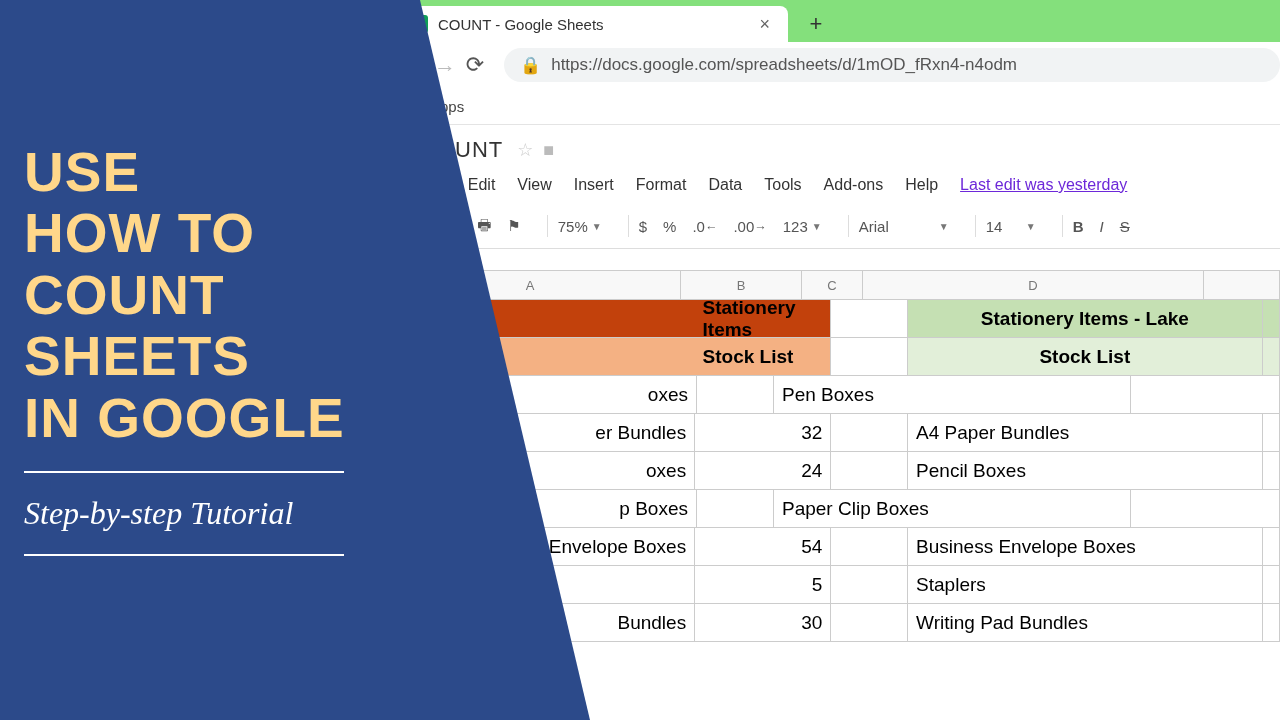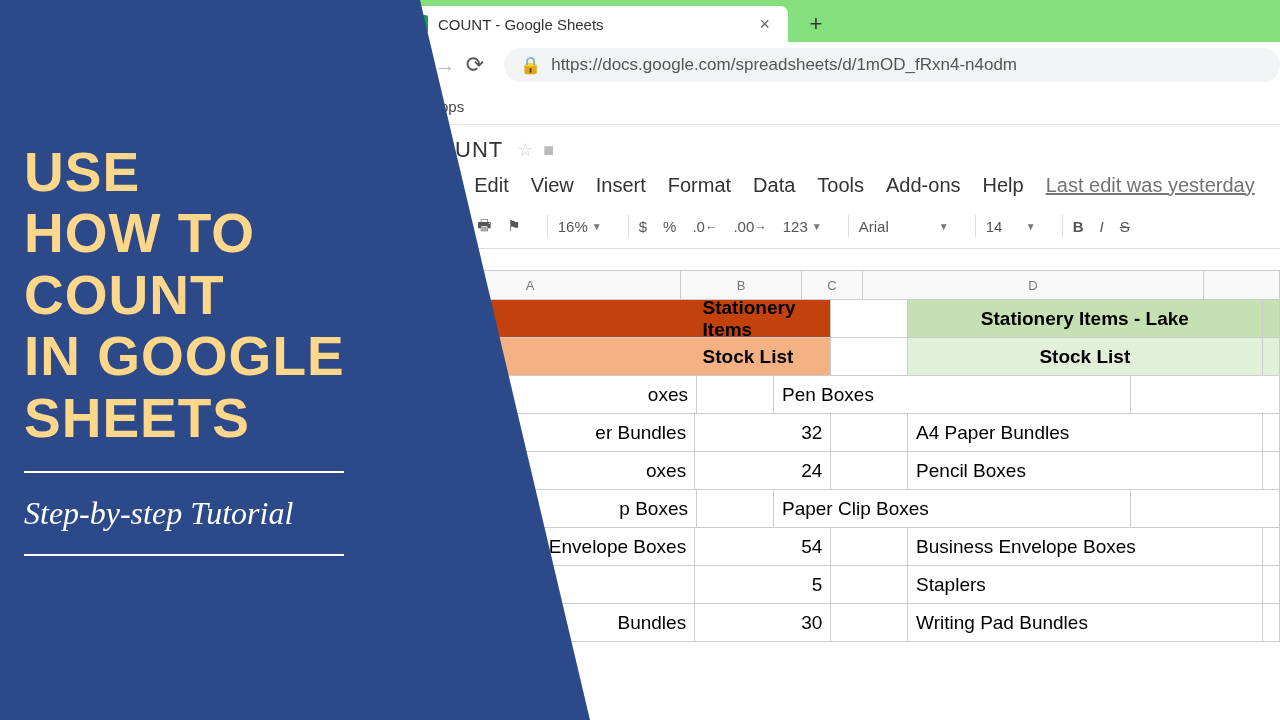--- a/index.html
+++ b/index.html
@@ -17,23 +17,23 @@
   .lock{margin-right:10px;color:#6a6a6a;}
   .bookrow{position:absolute;left:380px;top:88px;right:0;height:36px;background:#fff;display:flex;align-items:center;padding-left:24px;border-bottom:1px solid #e4e4e4;font-size:15px;color:#444;}
   .bookrow .appsicon{width:16px;height:16px;margin-right:10px;display:inline-block;position:relative;}
   .appsicon::before{content:"";position:absolute;inset:0;background:radial-gradient(circle at 2px 2px,#f44 0,#f44 2px,transparent 2px),radial-gradient(circle at 8px 2px,#4f4 0,#4f4 2px,transparent 2px),radial-gradient(circle at 14px 2px,#44f 0,#44f 2px,transparent 2px),radial-gradient(circle at 2px 8px,#fa4 0,#fa4 2px,transparent 2px),radial-gradient(circle at 8px 8px,#a4f 0,#a4f 2px,transparent 2px),radial-gradient(circle at 14px 8px,#4af 0,#4af 2px,transparent 2px),radial-gradient(circle at 2px 14px,#f4a 0,#f4a 2px,transparent 2px),radial-gradient(circle at 8px 14px,#4fa 0,#4fa 2px,transparent 2px),radial-gradient(circle at 14px 14px,#a4a 0,#a4a 2px,transparent 2px);}
   
   .sheetshead{position:absolute;left:380px;top:130px;right:0;padding-left:40px;}
   .docline{display:flex;align-items:center;height:40px;}
   .doctitle{font-size:22px;color:#333;letter-spacing:1px;}
   .star{margin-left:14px;color:#ccc;font-size:18px;}
   .folder{margin-left:10px;color:#bbb;font-size:18px;}
-  .menurow{display:flex;align-items:center;height:30px;font-size:20px;color:#333;}
+  .menurow{display:flex;align-items:center;height:30px;font-size:16px;color:#333;}
   .menurow span{margin-right:22px;}
-  .lastedit{text-decoration:underline;color:#737373;}
+  .lastedit{text-decoration:underline;color:#6d28d9;}
   .toolbar{display:flex;align-items:center;height:44px;margin-top:4px;border-bottom:1px solid #ddd;color:#555;font-size:15px;}
   .toolbar .tb{margin-right:16px;display:flex;align-items:center;}
   .tbsep{width:1px;height:22px;background:#ddd;margin:0 10px;}
   .caret{font-size:10px;margin-left:4px;color:#777;}
   
   .gridwrap{position:absolute;left:380px;top:270px;right:0;}
   .colhead{display:flex;height:28px;background:#f8f8f8;border-top:1px solid #ccc;border-bottom:1px solid #ccc;}
   .colhead div{border-right:1px solid #ccc;display:flex;align-items:center;justify-content:center;color:#777;font-size:13px;}
   .colA{width:300px;} .colB{width:120px;} .colC{width:60px;} .colD{width:340px;} .colRest{flex:1;}
   .row{display:flex;height:38px;}
@@ -98,21 +98,21 @@
       <span>Help</span>
       <span class="lastedit">Last edit was yesterday</span>
     </div>
     <div class="toolbar">
       <span class="tb">↶</span>
       <span class="tb">↷</span>
       <span class="tb">🖶</span>
       <span class="tb">⚑</span>
       <span class="tbsep"></span>
       <span class="tb">
-          <span>16%</span>
+          <span>75%</span>
           <span class="caret">▼</span>
         </span>
       <span class="tbsep"></span>
       <span class="tb">$</span>
       <span class="tb">%</span>
       <span class="tb">
           <span>.0</span>
           <sub>←</sub>
         </span>
       <span class="tb">
@@ -215,21 +215,21 @@
 
   <div class="overlay">
     <svg width="600" height="720" viewBox="0 0 600 720">
       <polygon points="0,0 420,0 590,720 0,720" fill="#2c4a8a"></polygon>
     </svg>
     <div class="ovtext">
       <div class="maintitle">
         <div>USE</div>
         <div>HOW TO</div>
         <div>COUNT</div>
+        <div>SHEETS</div>
         <div>IN GOOGLE</div>
-        <div>SHEETS</div>
       </div>
       <hr class="hr">
       <div class="subtitle">Step-by-step Tutorial</div>
       <hr class="hr">
     </div>
   </div>
 </div>
 
 </body></html>

